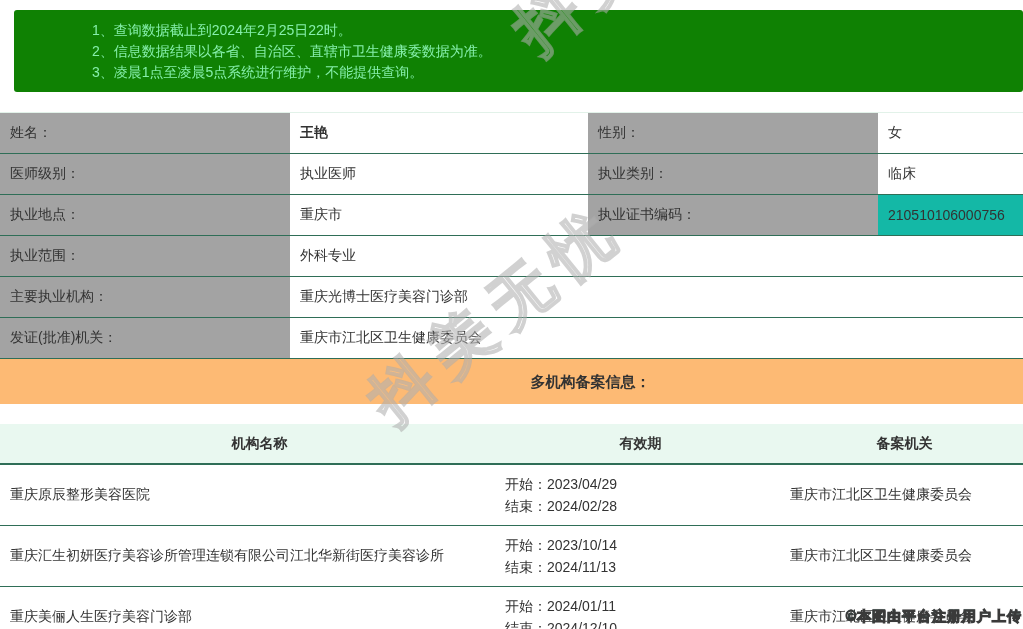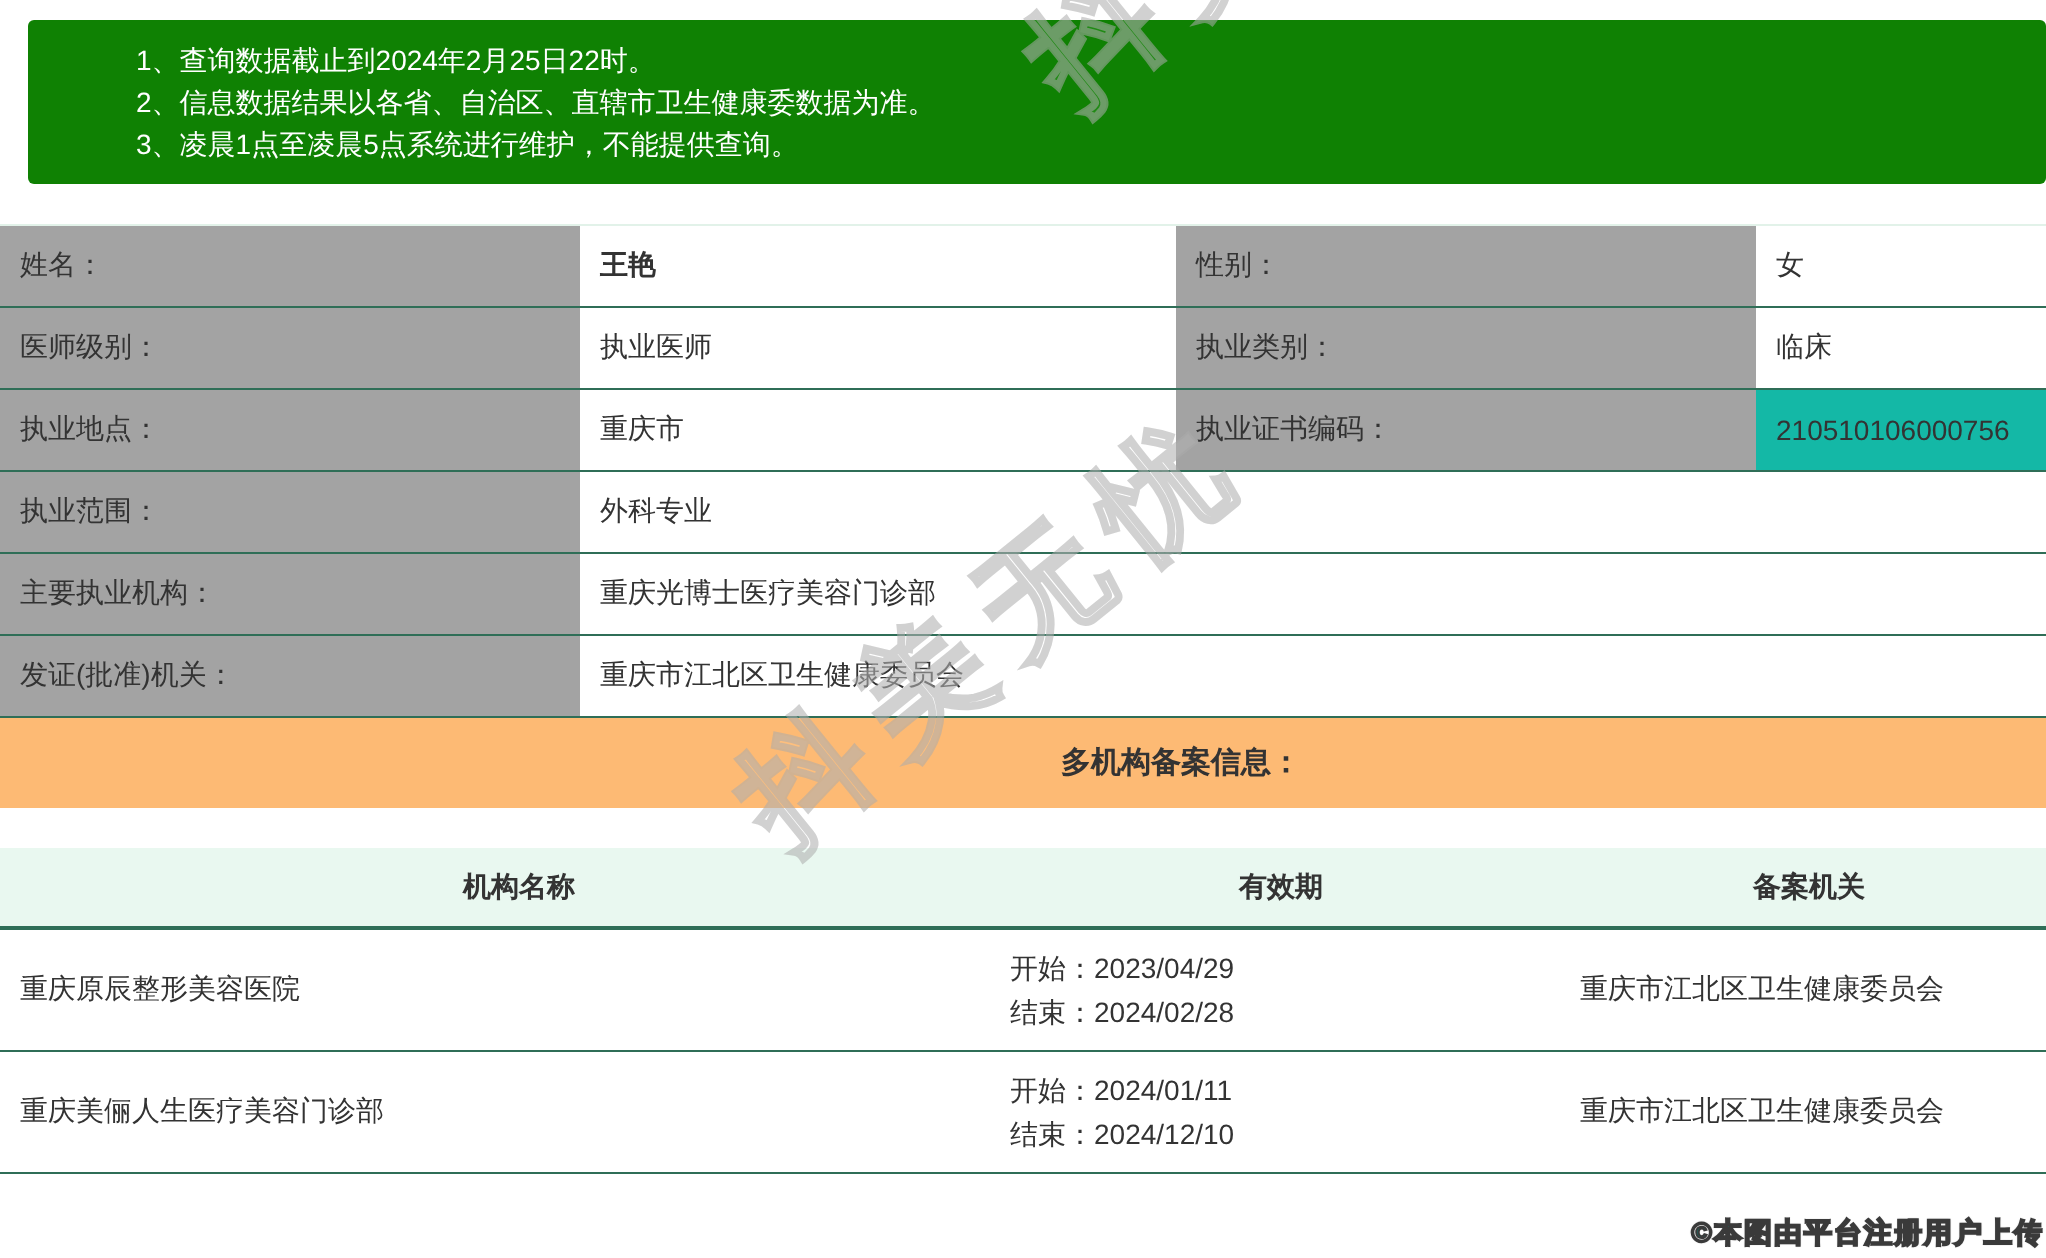--- a/index.html
+++ b/index.html
@@ -6,22 +6,22 @@
   body{
     width:1023px;height:629px;position:relative;overflow:hidden;
     background:#ffffff;color:#333;
     font-family:"Liberation Sans","DejaVu Sans",sans-serif;
     font-size:14px;
   }
   
   .notice{
     margin:10px 0 16px 14px;
     background:#0f8103;
-    color:#ffffff;
-    padding:10px 10px 9px 54px;
+    color:#86efac;
+    padding:10px 10px 9px 78px;
     line-height:21px;
     box-sizing:border-box;
     border-radius:3px;
   }
   
   table.info{
     width:100%;border-collapse:collapse;table-layout:fixed;
     margin-top:20px;border-top:1px solid #e2f2e9;
   }
   table.info td{
@@ -149,20 +149,28 @@
     <tbody>
       <tr>
         <td class="first">重庆原辰整形美容医院</td>
         <td class="validity">
           <div>开始：2023/04/29</div>
           <div>结束：2024/02/28</div>
         </td>
         <td>重庆市江北区卫生健康委员会</td>
       </tr>
       <tr>
+        <td class="first">重庆汇生初妍医疗美容诊所管理连锁有限公司江北华新街医疗美容诊所</td>
+        <td class="validity">
+          <div>开始：2023/10/14</div>
+          <div>结束：2024/11/13</div>
+        </td>
+        <td>重庆市江北区卫生健康委员会</td>
+      </tr>
+      <tr>
         <td class="first">重庆美俪人生医疗美容门诊部</td>
         <td class="validity">
           <div>开始：2024/01/11</div>
           <div>结束：2024/12/10</div>
         </td>
         <td>重庆市江北区卫生健康委员会</td>
       </tr>
     </tbody>
   </table>
 

